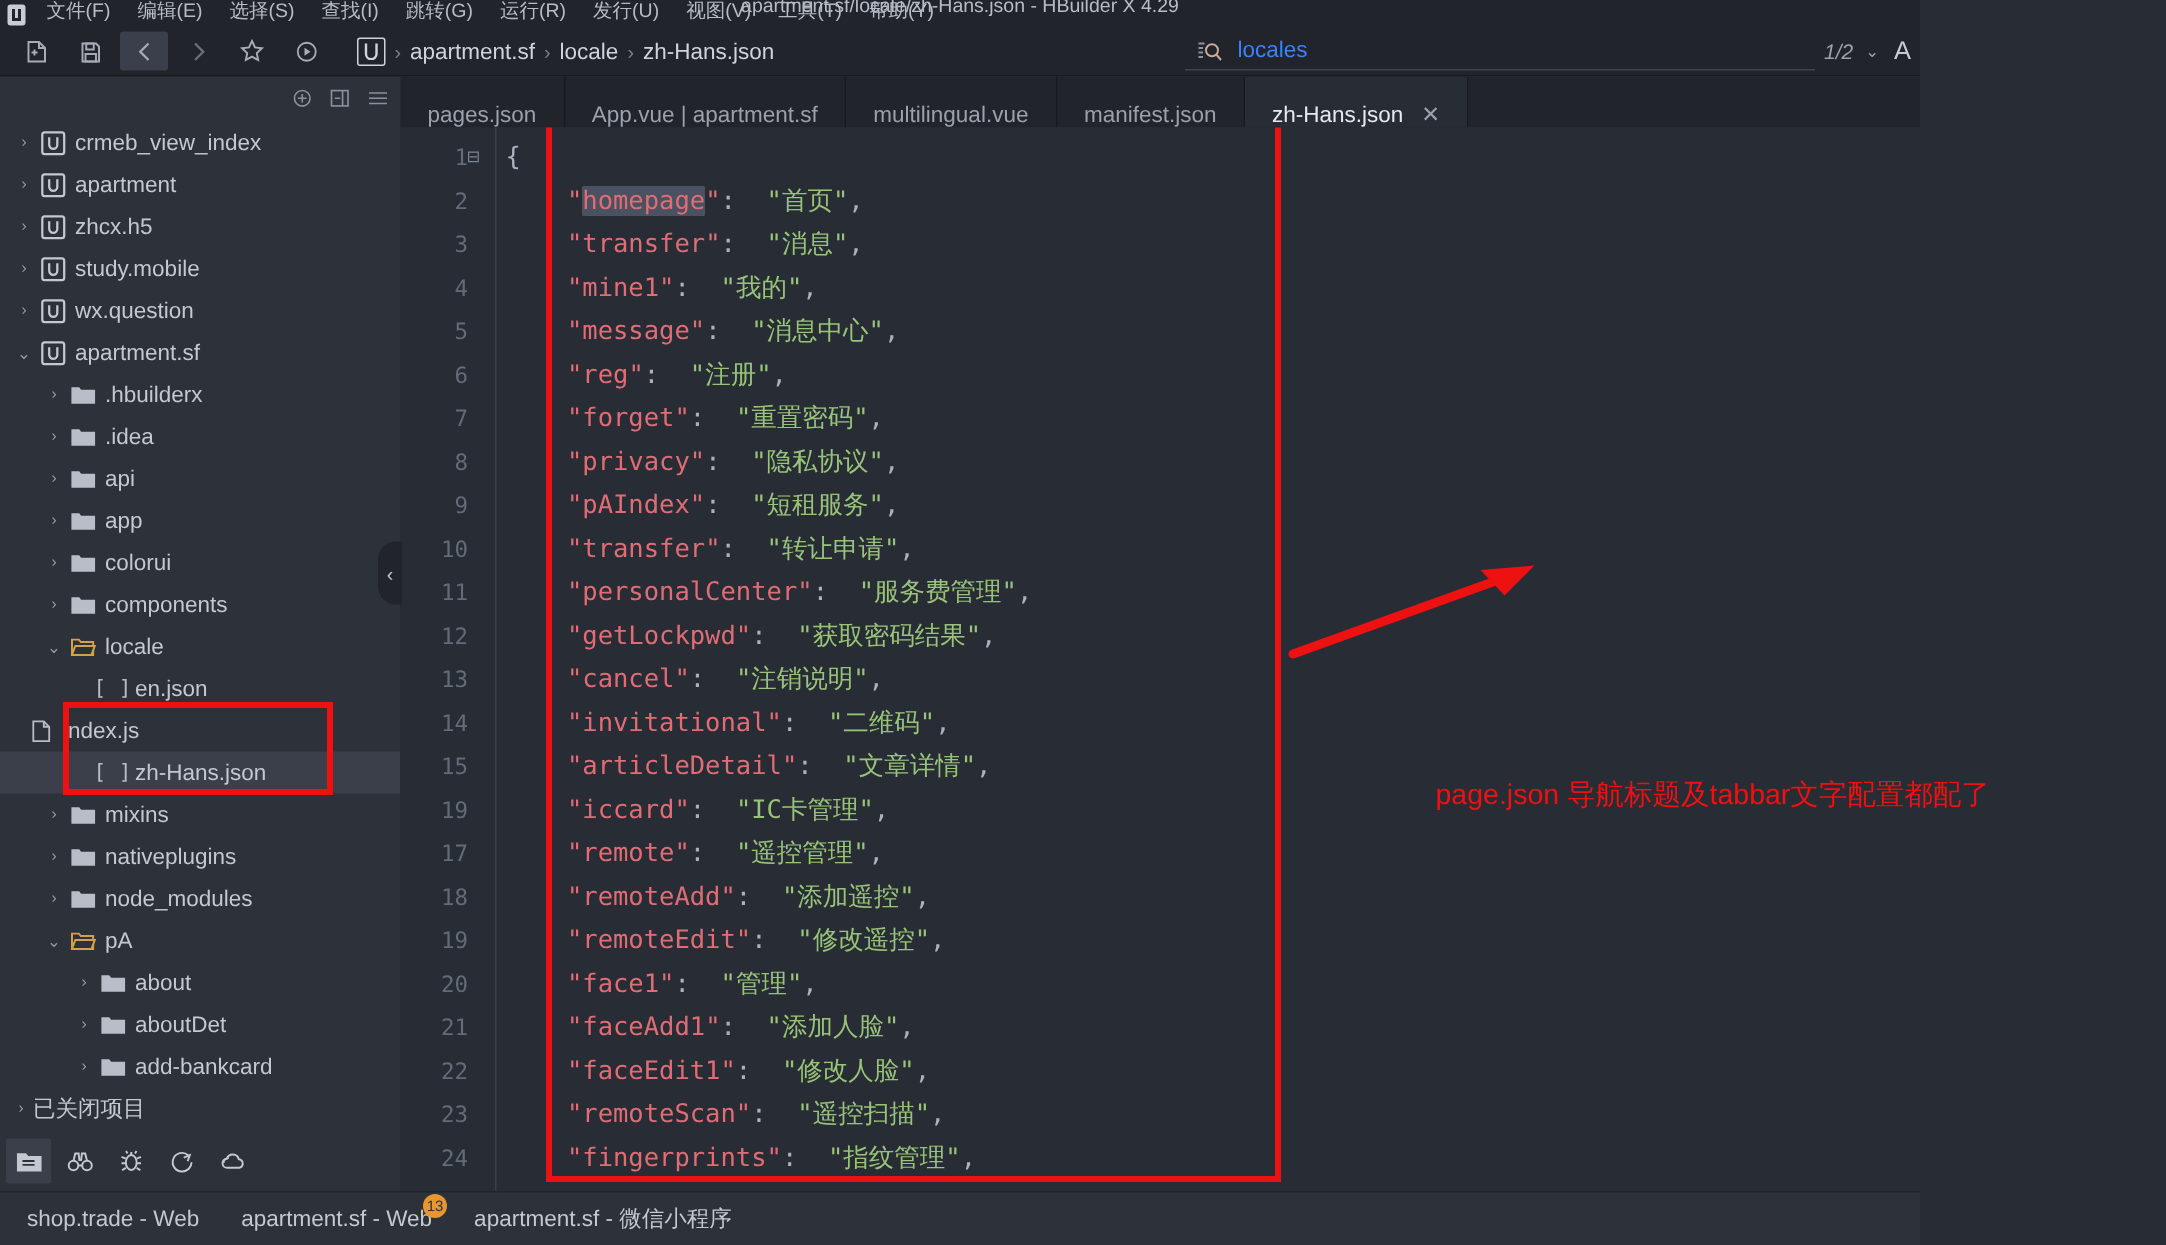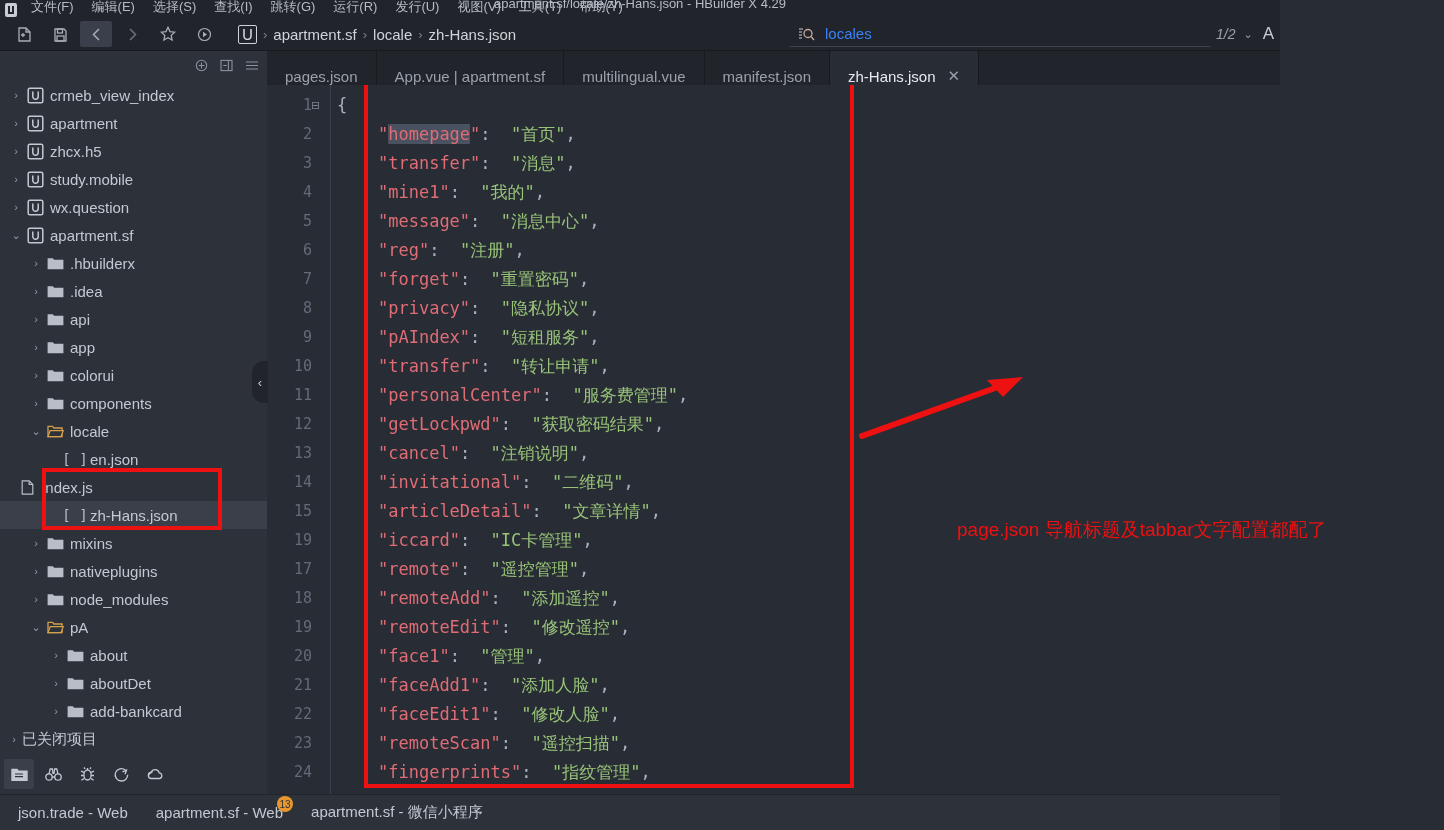--- a/index.html
+++ b/index.html
@@ -766,17 +766,17 @@
 
       <svg class="annot-arrow" style="left:590px; top:320px;" width="175" height="70" viewBox="0 0 175 70">
         <line x1="5" y1="65" x2="152" y2="12" stroke="#ee1111" stroke-width="6" stroke-linecap="round"></line>
         <polygon points="166,6 130,9 146,26" fill="#ee1111"></polygon>
       </svg>
       <div class="annot-label" style="left:690px; top:466px;">page.json 导航标题及tabbar文字配置都配了</div>
     </div>
   </div>
 
   <div class="statusbar" id="statusbar">
-      <div class="st-item first"><span>json.trade - Web</span></div>
+      <div class="st-item first"><span>shop.trade - Web</span></div>
       <div class="st-item"><span>apartment.sf - Web</span><span class="badge">13</span></div>
       <div class="st-item"><span>apartment.sf - 微信小程序</span></div>
     </div>
 </div>
 
 </body></html>

